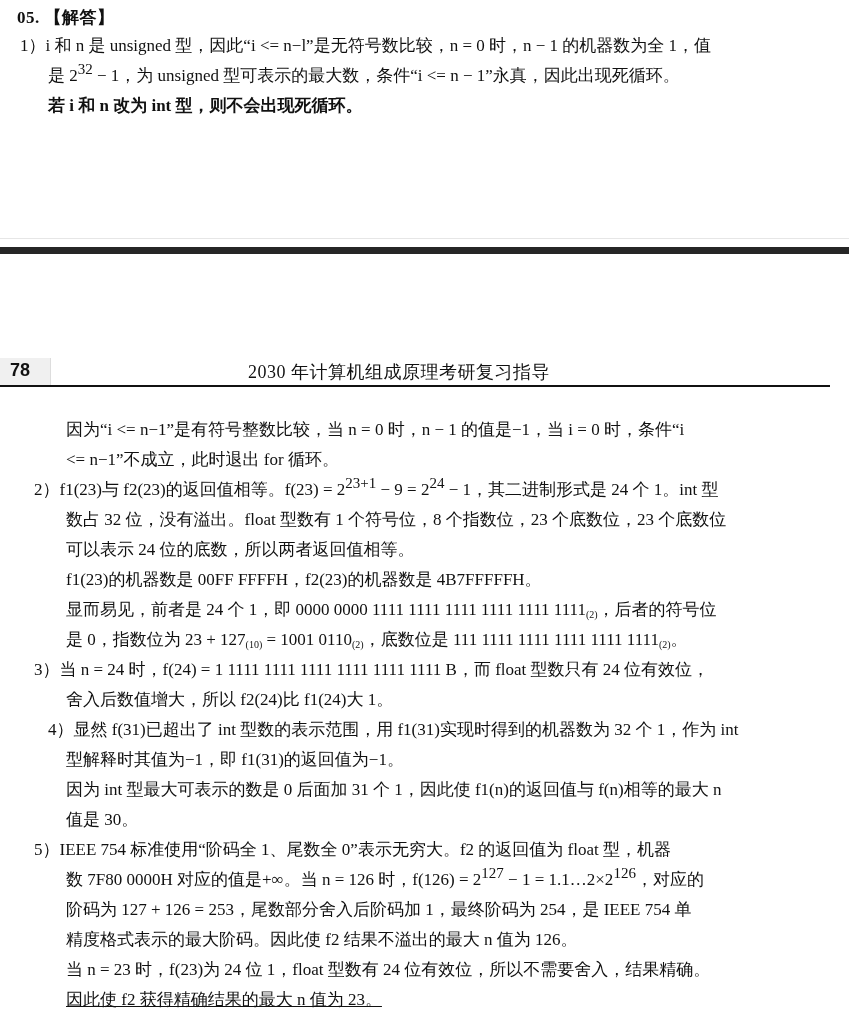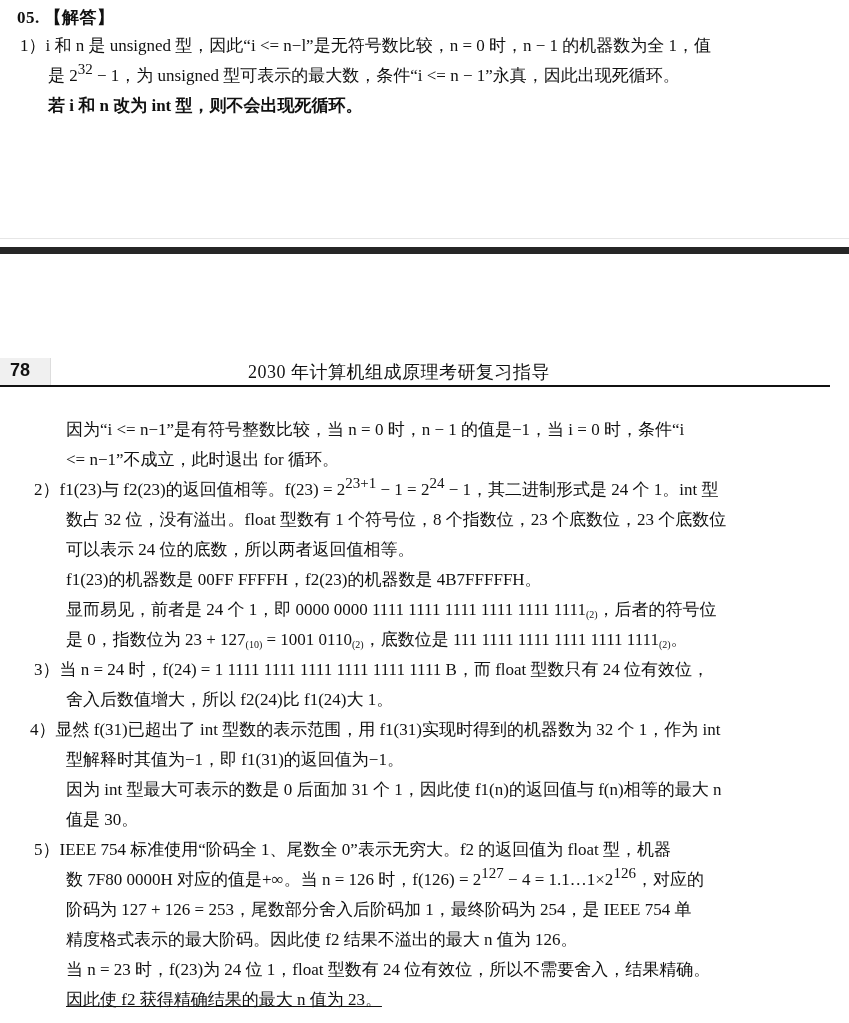--- a/index.html
+++ b/index.html
@@ -33,31 +33,31 @@
 <div class="divider"></div>
 
 <div class="page-num-box"></div>
 <div class="page-num">78</div>
 <div class="running-head">2030 年计算机组成原理考研复习指导</div>
 <div class="head-rule"></div>
 
 <div>
   <div class="line" style="left:66px;top:418px;"><span>因为“i &lt;= n−1”是有符号整数比较，当 n = 0 时，n − 1 的值是−1，当 i = 0 时，条件“i</span></div>
   <div class="line" style="left:66px;top:448px;"><span>&lt;= n−1”不成立，此时退出 for 循环。</span></div>
-  <div class="line" style="left:34px;top:478px;"><span>2）f1(23)与 f2(23)的返回值相等。f(23) = 2</span><sup>23+1</sup><span> − 1 = 2</span><sup>24</sup><span> − 1，其二进制形式是 24 个 1。int 型</span></div>
+  <div class="line" style="left:34px;top:478px;"><span>2）f1(23)与 f2(23)的返回值相等。f(23) = 2</span><sup>23+1</sup><span> − 9 = 2</span><sup>24</sup><span> − 1，其二进制形式是 24 个 1。int 型</span></div>
   <div class="line" style="left:66px;top:508px;"><span>数占 32 位，没有溢出。float 型数有 1 个符号位，8 个指数位，23 个底数位，23 个底数位</span></div>
   <div class="line" style="left:66px;top:538px;"><span>可以表示 24 位的底数，所以两者返回值相等。</span></div>
   <div class="line" style="left:66px;top:568px;"><span>f1(23)的机器数是 00FF FFFFH，f2(23)的机器数是 4B7FFFFFH。</span></div>
   <div class="line" style="left:66px;top:598px;"><span>显而易见，前者是 24 个 1，即 0000 0000 1111 1111 1111 1111 1111 1111</span><sub>(2)</sub><span>，后者的符号位</span></div>
   <div class="line" style="left:66px;top:628px;"><span>是 0，指数位为 23 + 127</span><sub>(10)</sub><span> = 1001 0110</span><sub>(2)</sub><span>，底数位是 111 1111 1111 1111 1111 1111</span><sub>(2)</sub><span>。</span></div>
   <div class="line" style="left:34px;top:658px;"><span>3）当 n = 24 时，f(24) = 1 1111 1111 1111 1111 1111 1111 B，而 float 型数只有 24 位有效位，</span></div>
   <div class="line" style="left:66px;top:688px;"><span>舍入后数值增大，所以 f2(24)比 f1(24)大 1。</span></div>
-  <div class="line" style="left:30px;top:718px;"><span>4）显然 f(31)已超出了 int 型数的表示范围，用 f1(31)实现时得到的机器数为 32 个 1，作为 int</span></div>
+  <div class="line" style="left:48px;top:718px;"><span>4）显然 f(31)已超出了 int 型数的表示范围，用 f1(31)实现时得到的机器数为 32 个 1，作为 int</span></div>
   <div class="line" style="left:66px;top:748px;"><span>型解释时其值为−1，即 f1(31)的返回值为−1。</span></div>
   <div class="line" style="left:66px;top:778px;"><span>因为 int 型最大可表示的数是 0 后面加 31 个 1，因此使 f1(n)的返回值与 f(n)相等的最大 n</span></div>
   <div class="line" style="left:66px;top:808px;"><span>值是 30。</span></div>
   <div class="line" style="left:34px;top:838px;"><span>5）IEEE 754 标准使用“阶码全 1、尾数全 0”表示无穷大。f2 的返回值为 float 型，机器</span></div>
-  <div class="line" style="left:66px;top:868px;"><span>数 7F80 0000H 对应的值是+∞。当 n = 126 时，f(126) = 2</span><sup>127</sup><span> − 4 = 1.1…1×2</span><sup>126</sup><span>，对应的</span></div>
+  <div class="line" style="left:66px;top:868px;"><span>数 7F80 0000H 对应的值是+∞。当 n = 126 时，f(126) = 2</span><sup>127</sup><span> − 1 = 1.1…2×2</span><sup>126</sup><span>，对应的</span></div>
   <div class="line" style="left:66px;top:898px;"><span>阶码为 127 + 126 = 253，尾数部分舍入后阶码加 1，最终阶码为 254，是 IEEE 754 单</span></div>
   <div class="line" style="left:66px;top:928px;"><span>精度格式表示的最大阶码。因此使 f2 结果不溢出的最大 n 值为 126。</span></div>
   <div class="line" style="left:66px;top:958px;"><span>当 n = 23 时，f(23)为 24 位 1，float 型数有 24 位有效位，所以不需要舍入，结果精确。</span></div>
   <div class="line" style="left:66px;top:988px;text-decoration:underline;"><span>因此使 f2 获得精确结果的最大 n 值为 23。</span></div>
 </div>
 
 </body></html>

